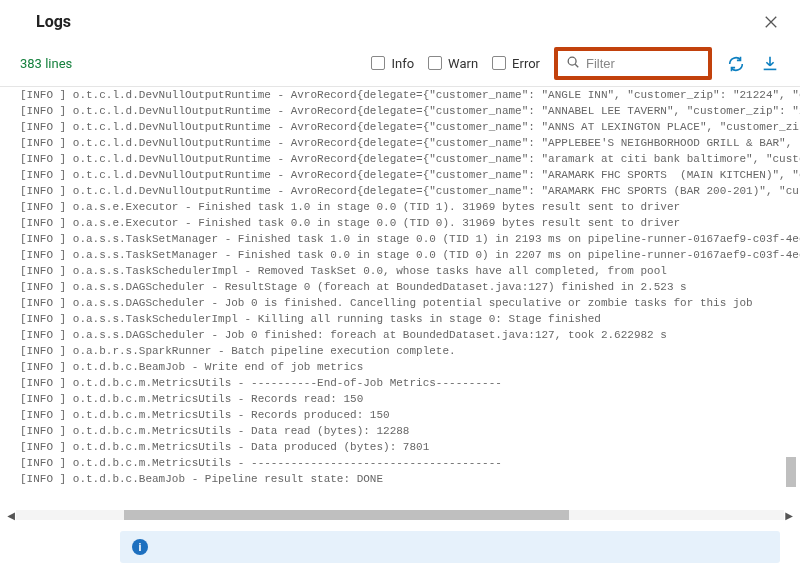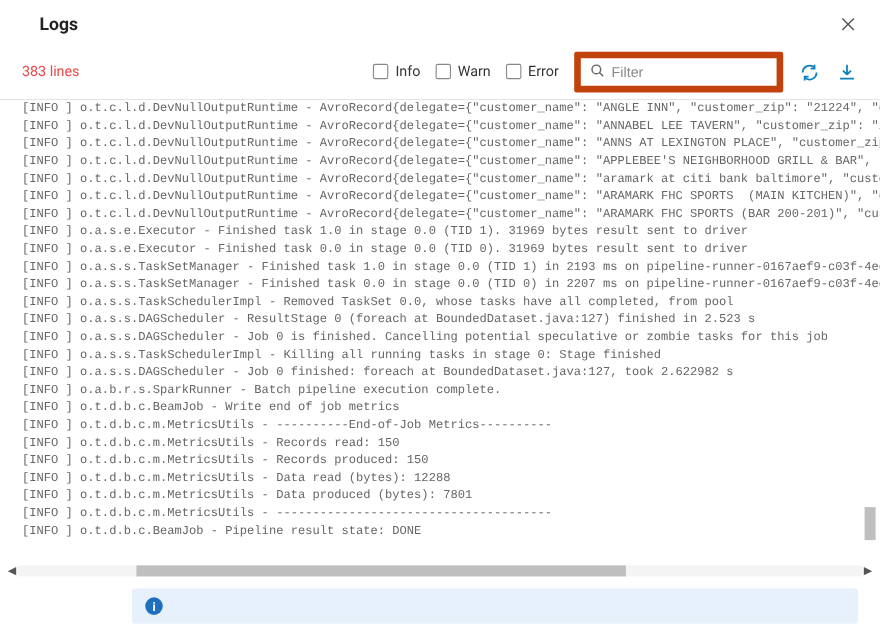--- a/index.html
+++ b/index.html
@@ -34,45 +34,45 @@
   }
   .toolbar {
     display: flex;
     align-items: center;
     padding: 6px 20px;
     gap: 14px;
     border-bottom: 1px solid #e5e5e5;
   }
   .line-count {
     font-size: 13px;
-    color: #ef4444;
+    color: #15803d;
     flex: 1;
   }
   .level-check {
     display: flex;
     align-items: flex-start;
     gap: 6px;
     font-size: 13px;
     color: #333;
     cursor: pointer;
   }
   .level-check .box {
     width: 14px;
     height: 14px;
     border: 1.5px solid #888;
     border-radius: 2px;
     background: #fff;
   }
   .filter-wrap {
     display: flex;
     align-items: center;
-    border: 6px solid #c2410c;
+    border: 4px solid #c2410c;
     border-radius: 2px;
     padding: 3px 8px;
-    width: 190px;
+    width: 158px;
   }
   .filter-wrap svg { width: 14px; height: 14px; flex-shrink: 0; }
   .filter-input {
     border: none;
     outline: none;
     font-size: 13px;
     color: #333;
     margin-left: 6px;
     width: 100%;
     background: transparent;

